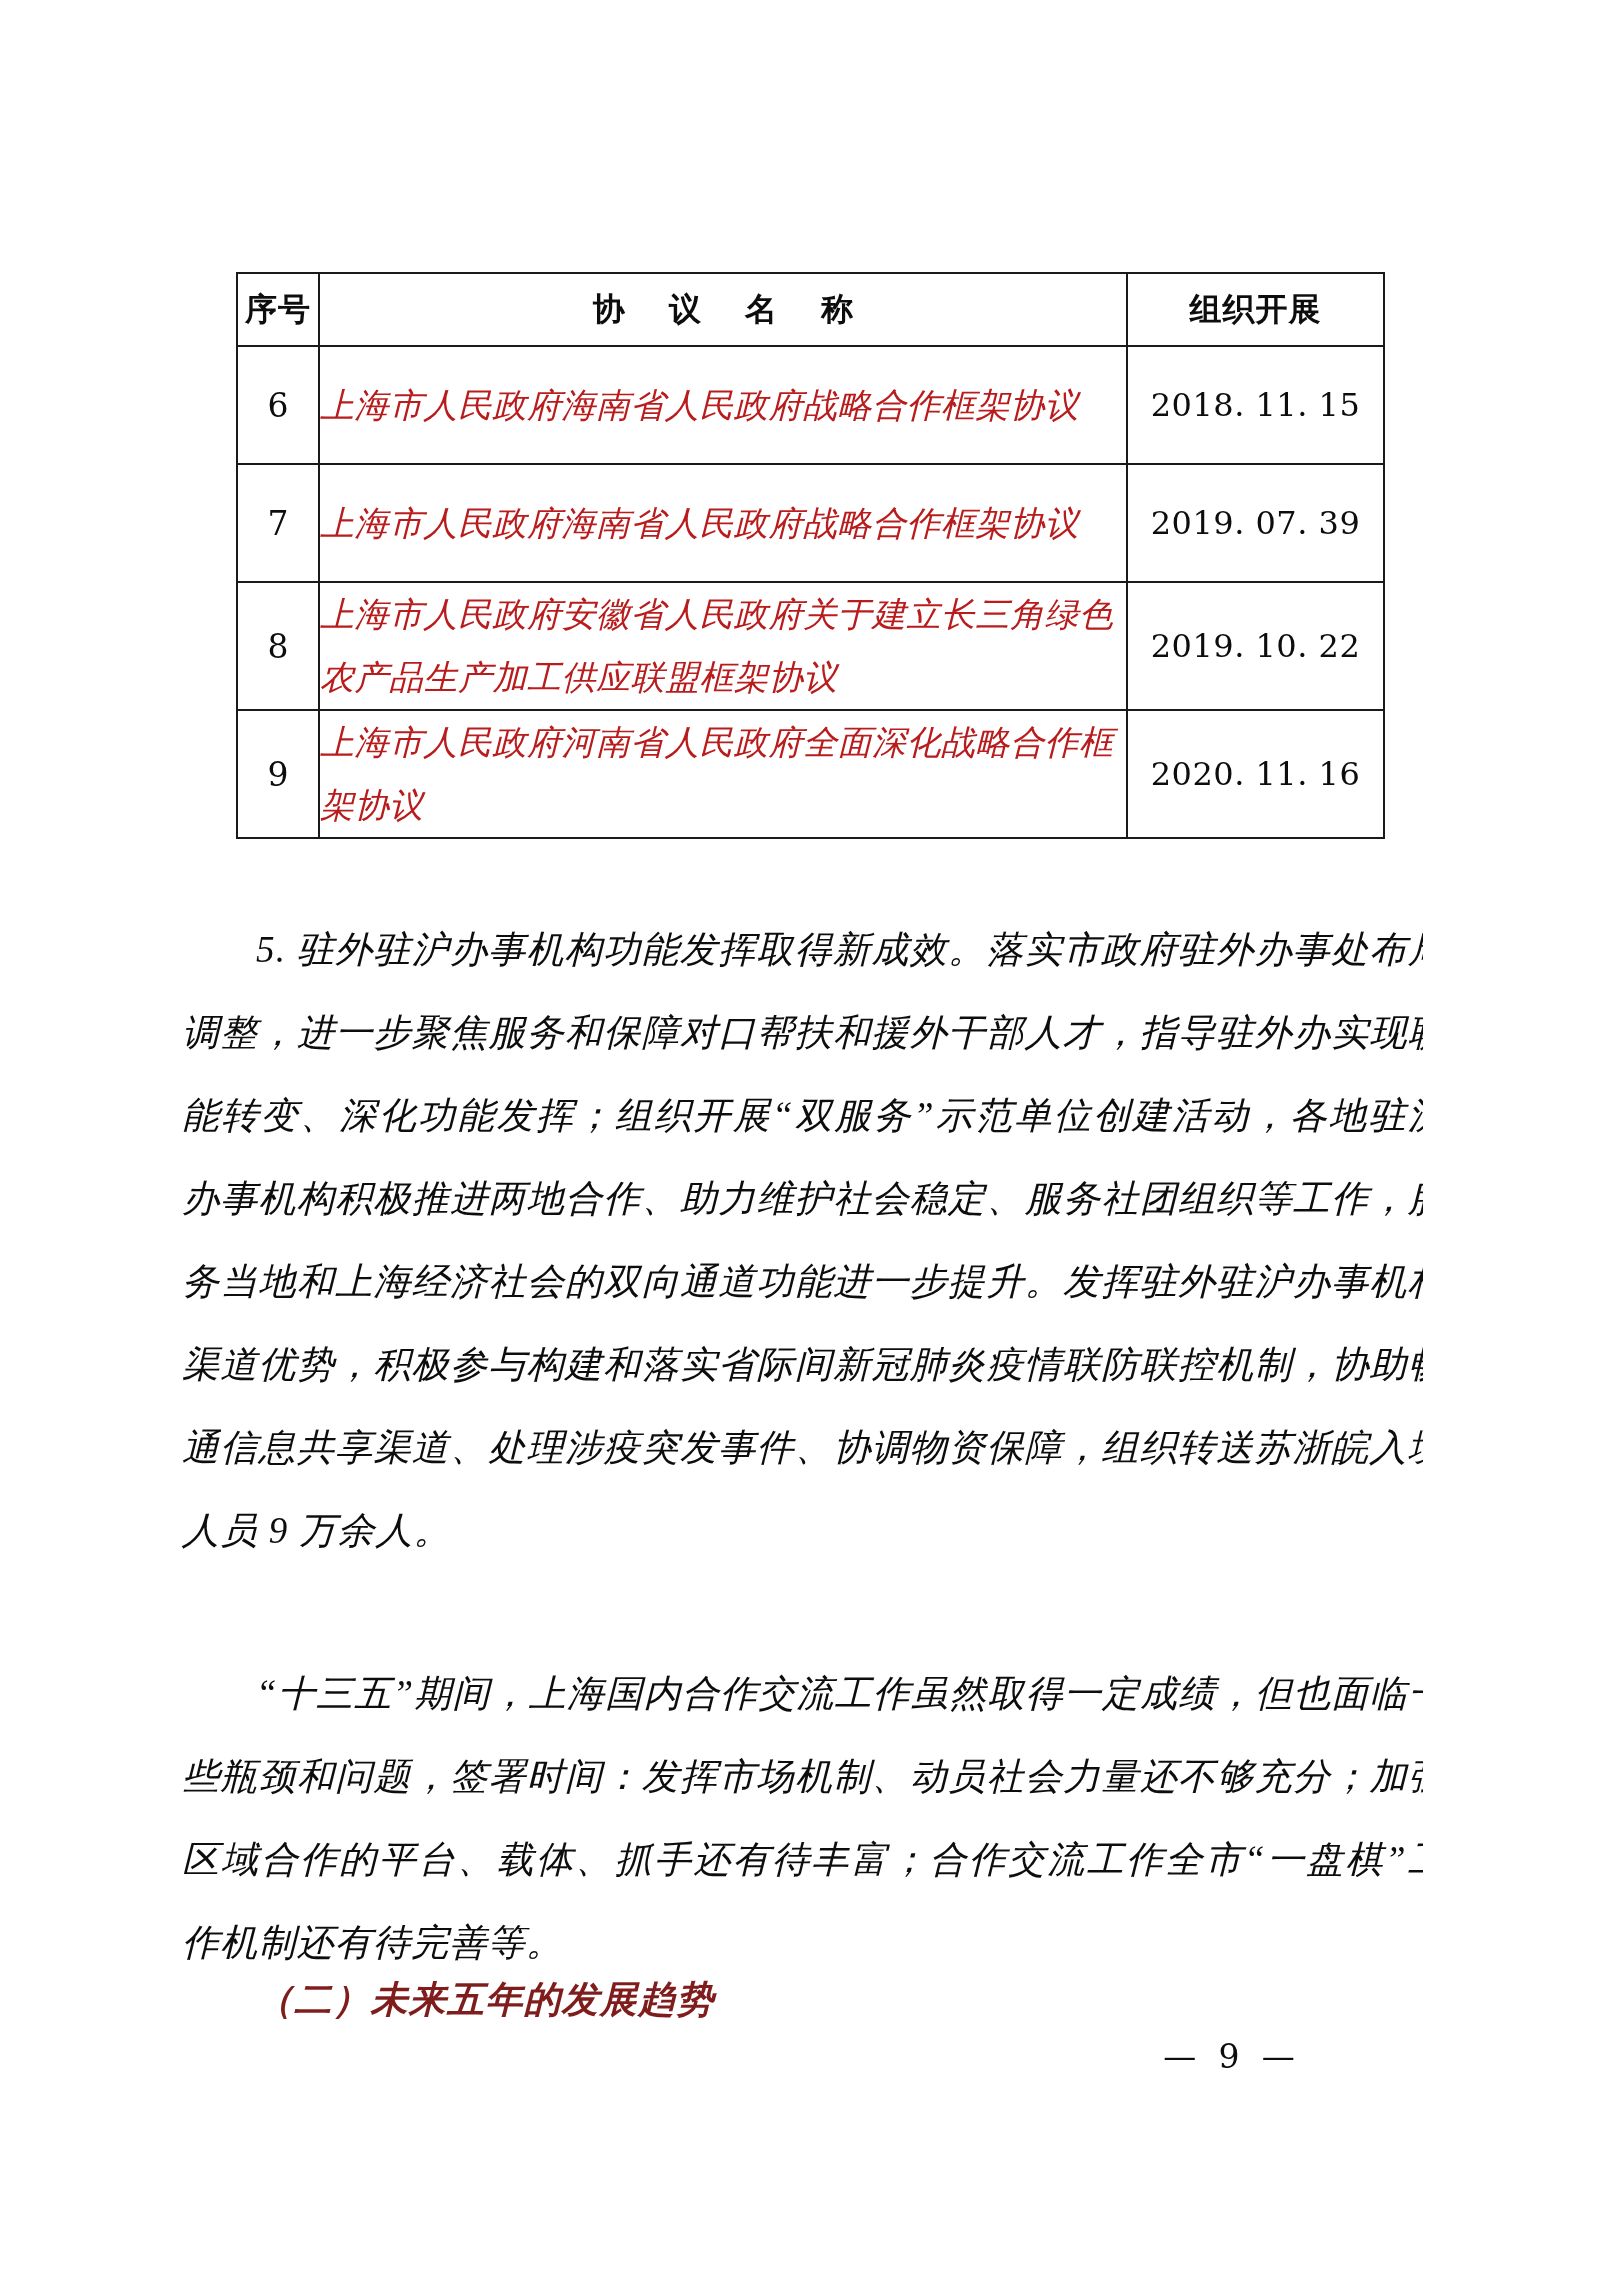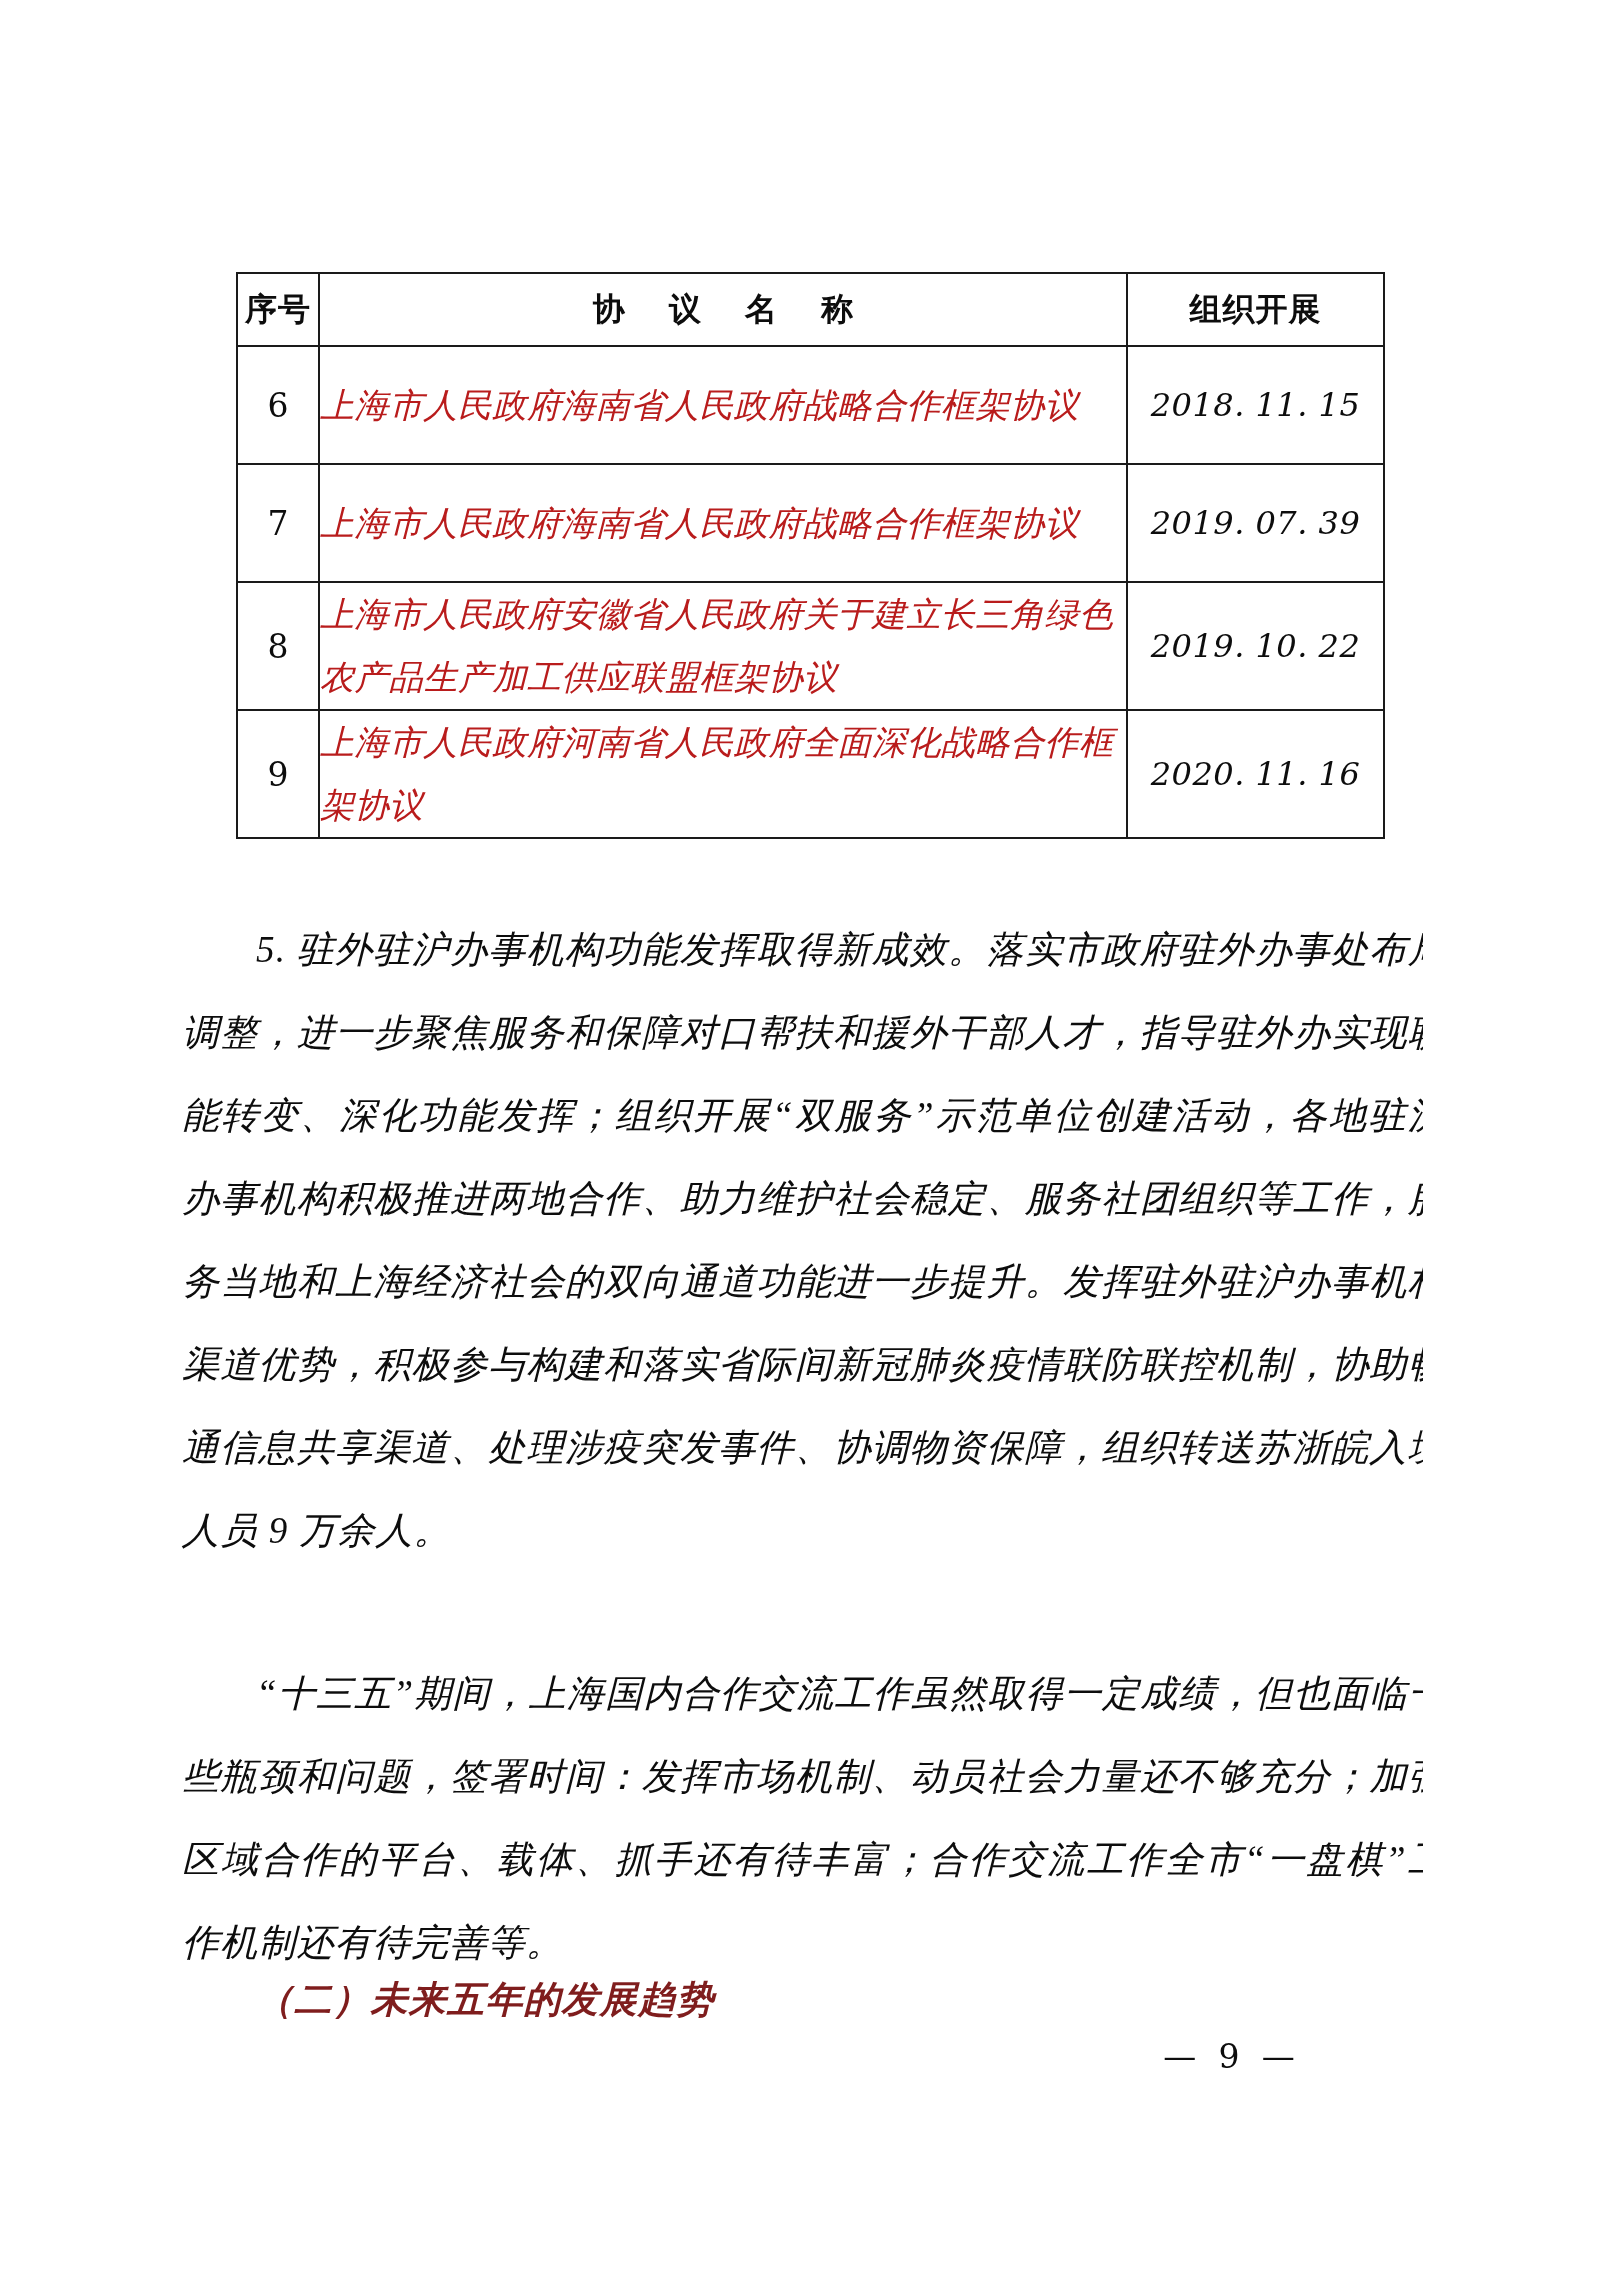--- a/index.html
+++ b/index.html
@@ -70,21 +70,20 @@
     text-align: left;
     letter-spacing: 0.5px;
   }
   .td-date {
     text-align: center;
     font-family: "DejaVu Serif", "Liberation Serif", serif;
     font-size: 32px;
     color: #0d0d0d;
     white-space: nowrap;
     letter-spacing: 0.5px;
-    font-style: italic;
   }
   tr.row-6 .td-name, tr.row-7 .td-name, tr.row-9 .td-name { height: 116px; }
   tr.row-8 .td-name { height: 120px; }
 
   
   .body-block {
     position: absolute;
     left: 182px;
     width: 1264px;
   }

